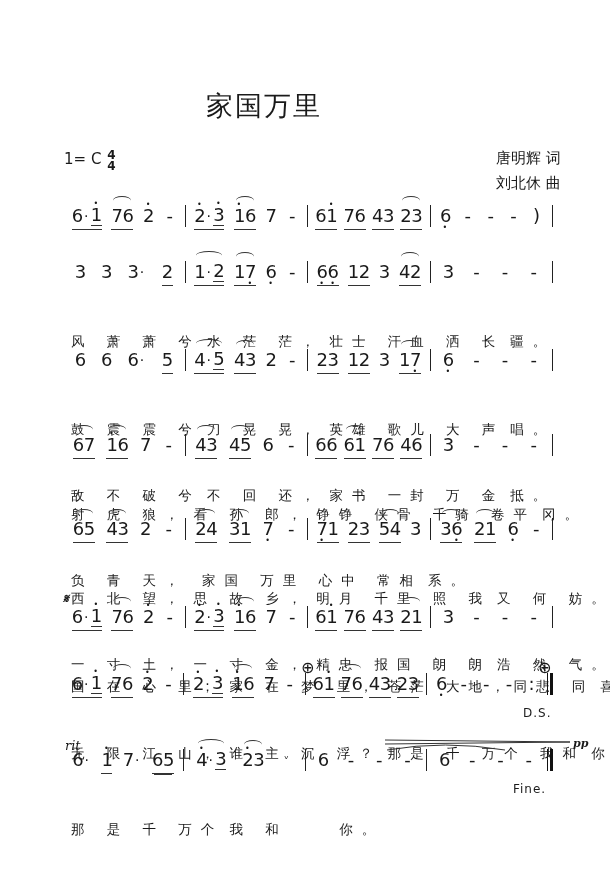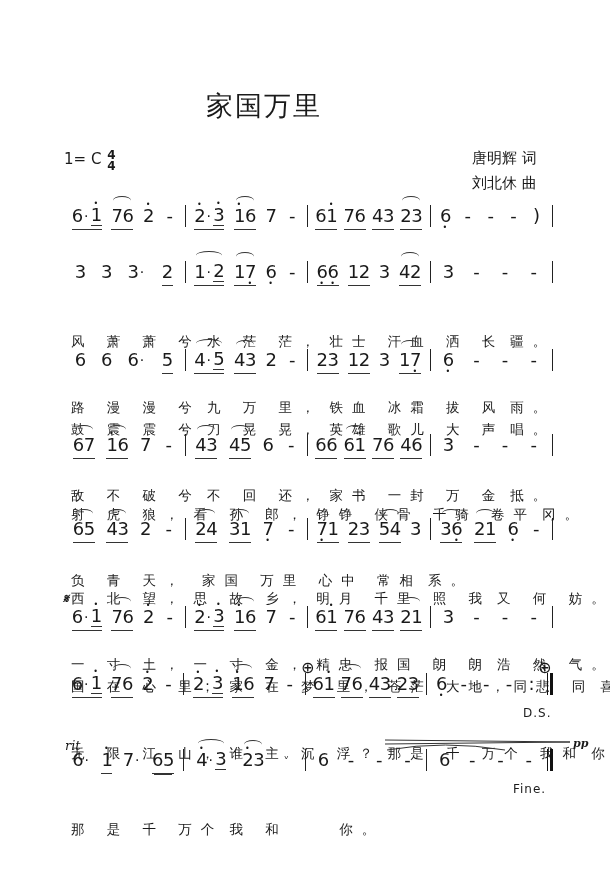--- a/index.html
+++ b/index.html
@@ -3,21 +3,21 @@
 <meta charset="utf-8">
 <style>
   html, body { margin: 0; padding: 0; background: #ffffff; }
   body { width: 610px; height: 885px; position: relative; overflow: hidden;
          font-family: "DejaVu Sans", "Liberation Sans", sans-serif; color: #1a1a1a; }
   .title { position: absolute; left: 0; width: 528px; top: 88px; text-align: center;
            font-size: 27px; letter-spacing: 2px; font-weight: 500; }
   .key { position: absolute; left: 64px; top: 150px; font-size: 15px; display: flex; align-items: flex-start; gap: 6px; }
   .timesig { display: inline-flex; flex-direction: column; align-items: center; font-size: 12px; line-height: 11px; font-weight: bold; }
   .credits { position: absolute; left: 472px; top: 146px; font-size: 15px; line-height: 25px; }
-  .credits div { white-space: pre; }
+  .credits div { white-space: pre; margin-left: 24px; }
   .row { position: absolute; left: 63px; width: 490px; }
   .notes { position: relative; height: 34px; display: flex; align-items: flex-end; }
   .bar { display: flex; align-items: flex-end; flex: 1; gap: 0; justify-content: space-around; padding: 0 4px; }
   .barline { width: 1px; height: 22px; background: #222; margin-bottom: 3px; flex: 0 0 1px; }
   .barline.end { width: 1px; }
   .dblbar { display: flex; gap: 2px; margin-bottom: 3px; }
   .dblbar span { display: block; background: #111; height: 22px; }
   .grp { position: relative; display: inline-flex; align-items: flex-end; font-size: 18px; padding-bottom: 4px; letter-spacing: 1px; }
   .grp.u1 { border-bottom: 1px solid #333; padding-bottom: 3px; }
   .n { position: relative; display: inline-block; width: 11px; text-align: center; line-height: 20px; }
@@ -183,21 +183,20 @@
           <span class="n">3</span>
         </span>
         <span class="dash">-</span>
         <span class="dash">-</span>
         <span class="dash">-</span>
       </div>
     <div class="barline"></div>
   </div>
   <div class="lyrics">
     <div class="lyric-row"><span class="lyric-seg">风 萧 萧 兮</span><span class="lyric-seg">水 茫 茫，</span><span class="lyric-seg">壮士 汗血 洒 长</span><span class="lyric-seg">疆。</span></div>
-    <div class="lyric-row"><span class="lyric-seg">路 漫 漫 兮</span><span class="lyric-seg">九 万 里，</span><span class="lyric-seg">铁血 冰霜 拔 风</span><span class="lyric-seg">雨。</span></div>
   </div>
 </div>
 
 <div class="row" style="top:340px">
   <div class="notes">
     <div class="bar">
         <span class="grp">
           <span class="n">6</span>
         </span>
         <span class="grp">

